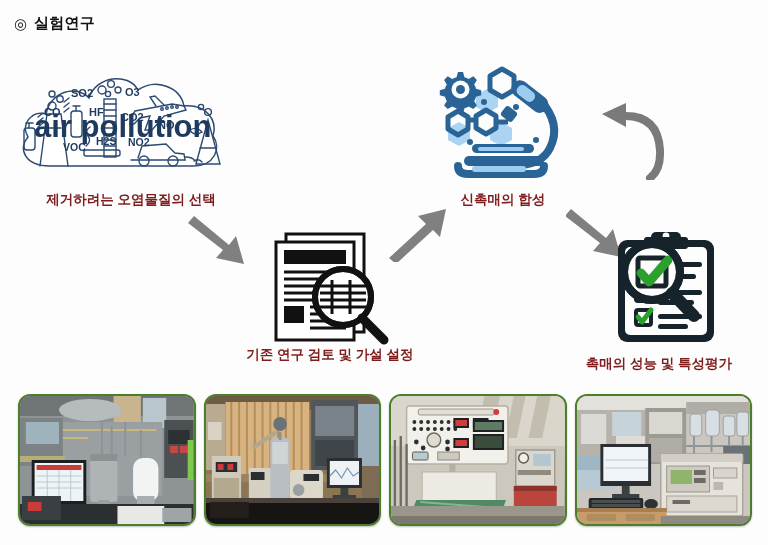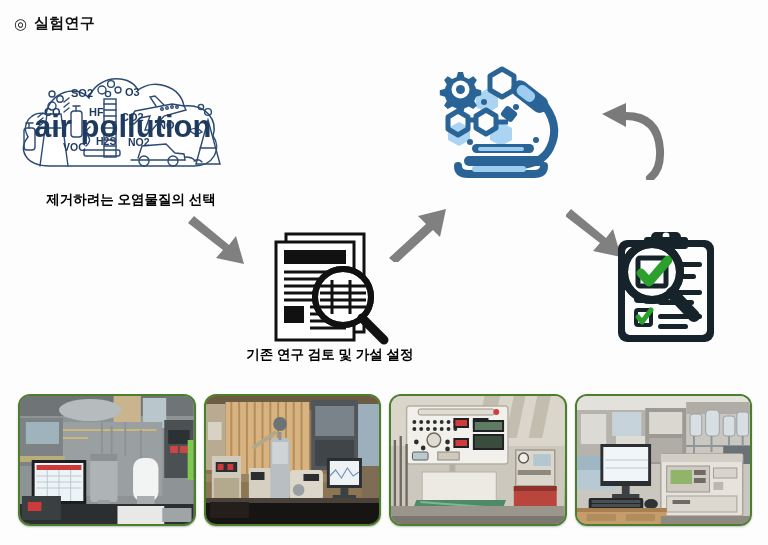--- a/index.html
+++ b/index.html
@@ -9,21 +9,21 @@
     font-family:"Liberation Sans","DejaVu Sans",sans-serif;
     overflow:hidden;position:relative;
   }
   .slide{position:absolute;inset:0;background:#fdfdfd;}
 
   
   .title-row{position:absolute;left:14px;top:14px;display:flex;align-items:center;gap:7px;}
   .title-bullet{font-size:15px;color:#111;line-height:1;}
   .title-text{font-size:15px;font-weight:bold;color:#111;letter-spacing:.2px;font-family:Liberation Mono, monospace;}
   .node-label{
-    position:absolute;text-align:center;font-size:13.5px;font-weight:bold;color:#000000;
+    position:absolute;text-align:center;font-size:13.5px;font-weight:bold;color:#7f1d1d;
     white-space:nowrap;
   }
 
   
   .cloud-wrap{position:absolute;left:14px;top:54px;width:210px;height:125px;}
   .cloud-wrap svg{display:block;width:210px;height:125px;}
 
   
   .docs-wrap{position:absolute;left:262px;top:228px;width:128px;height:118px;}
   .docs-wrap svg{display:block;width:128px;height:118px;}
@@ -217,20 +217,21 @@
 
       <g fill="#2a6496">
         <rect x="44" y="82" width="62" height="9" rx="4.5"></rect>
         <rect x="36" y="94" width="80" height="10" rx="5"></rect>
       </g>
       <rect x="50" y="85" width="46" height="4" rx="2" fill="#9ccdf0"></rect>
       <path d="M30 104 q0 8 10 8 l66 0 q10 0 10 -8" fill="none" stroke="#2a6496" stroke-width="8" stroke-linecap="round"></path>
       <rect x="44" y="104" width="54" height="6" rx="3" fill="#9ccdf0"></rect>
     </svg>
   </div>
+  <div class="node-label" style="left:418px;top:191px;width:170px;">신촉매의 합성</div>
 
   <div class="arrow" style="left:596px;top:98px;">
     <svg width="76" height="82" viewBox="0 0 76 82">
       <path d="M26 18 q36 -2 38 34 q1 20 -10 28" fill="none" stroke="#7a7a7a" stroke-width="8" stroke-linecap="round"></path>
       <path d="M6 16 L30 5 L30 29 Z" fill="#7a7a7a"></path>
     </svg>
   </div>
 
   <div class="arrow" style="left:566px;top:206px;">
     <svg width="66" height="60" viewBox="0 0 66 60">
@@ -263,20 +264,21 @@
       <path d="M30 89 l4 5 l9 -12" fill="none" stroke="#2ca02c" stroke-width="5" stroke-linecap="round" stroke-linejoin="round"></path>
       <circle cx="44" cy="44" r="28" fill="#fdfdfd" stroke="#17232b" stroke-width="8"></circle>
       <g fill="none" stroke="#17232b" stroke-width="5">
         <rect x="30" y="30" width="28" height="28" rx="2"></rect>
       </g>
       <path d="M33 45 l8 9 l19 -22" fill="none" stroke="#2ca02c" stroke-width="9" stroke-linecap="round" stroke-linejoin="round"></path>
       <circle cx="44" cy="44" r="28" fill="none" stroke="#17232b" stroke-width="8"></circle>
       <path d="M64 65 L86 88" stroke="#17232b" stroke-width="12" stroke-linecap="round"></path>
     </svg>
   </div>
+  <div class="node-label" style="left:550px;top:355px;width:218px;">촉매의 성능 및 특성평가</div>
 
   <div class="photo-strip">
 
     <div class="photo p1">
       <svg class="pcap" viewBox="0 0 178 128" preserveAspectRatio="none">
         <rect x="0" y="0" width="178" height="128" fill="#8e9395"></rect>
         <rect x="0" y="0" width="178" height="20" fill="#6f7476"></rect>
         <rect x="96" y="0" width="28" height="34" fill="#c9b48d"></rect>
         <rect x="126" y="2" width="24" height="30" fill="#b9c6cc"></rect>
         <ellipse cx="72" cy="14" rx="32" ry="11" fill="#b6bcbe"></ellipse>

